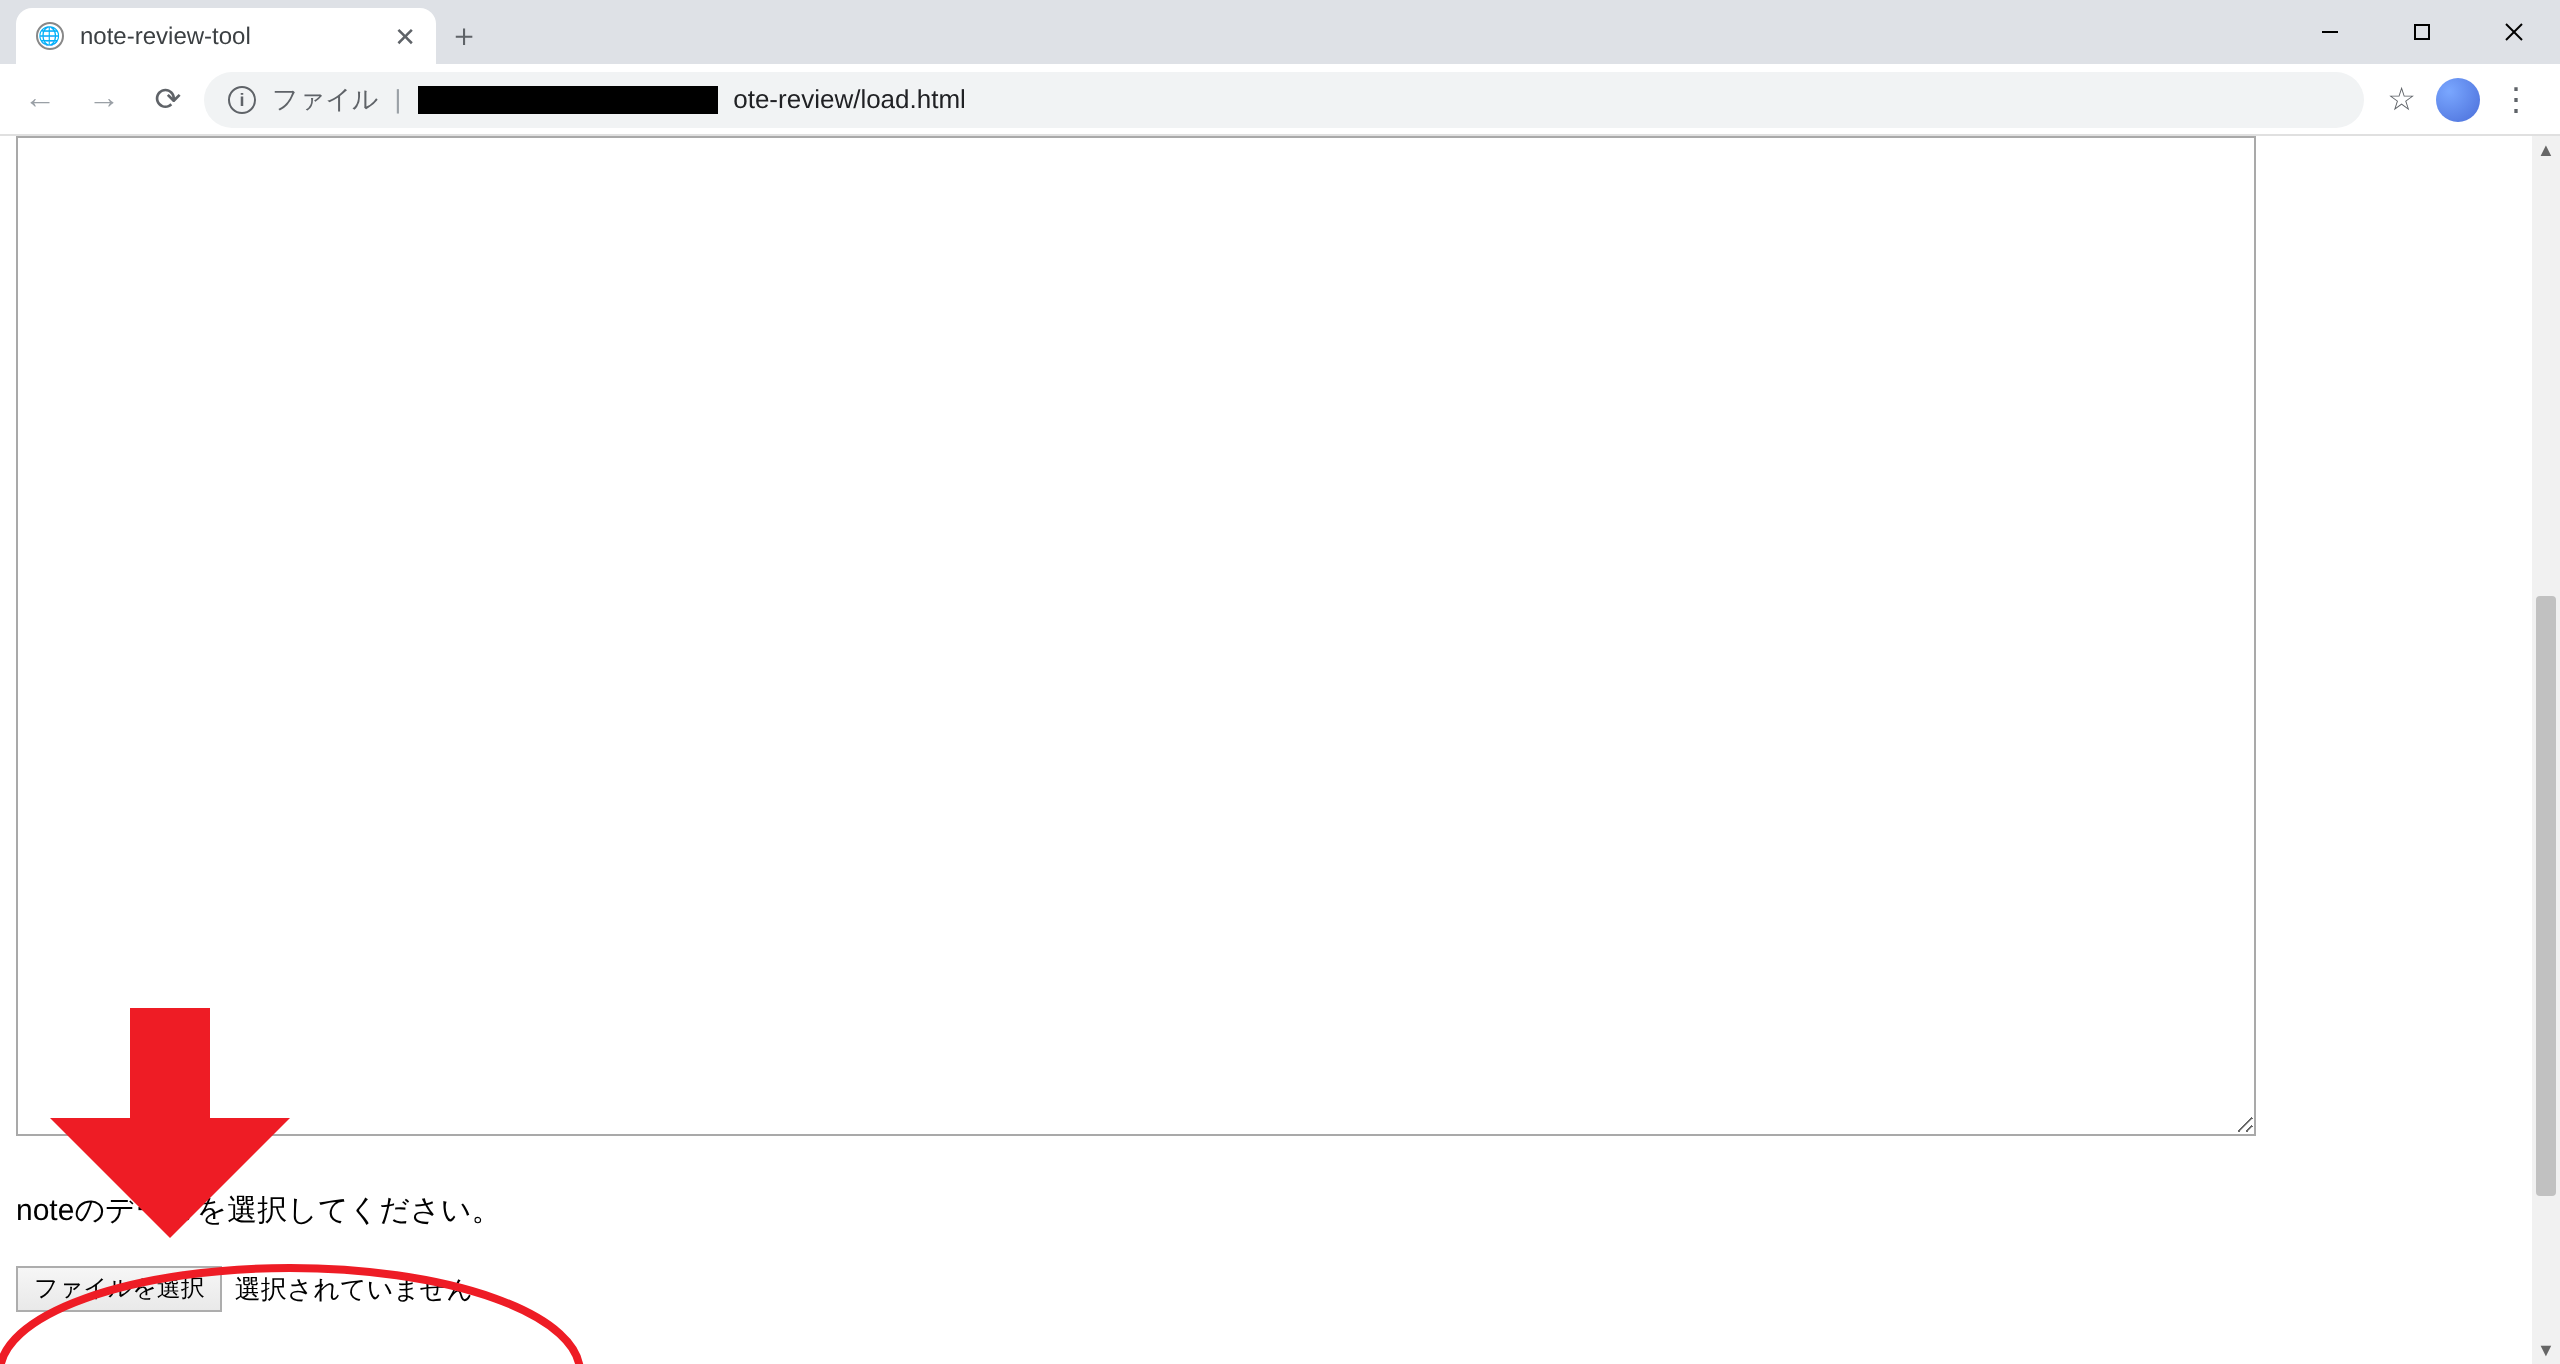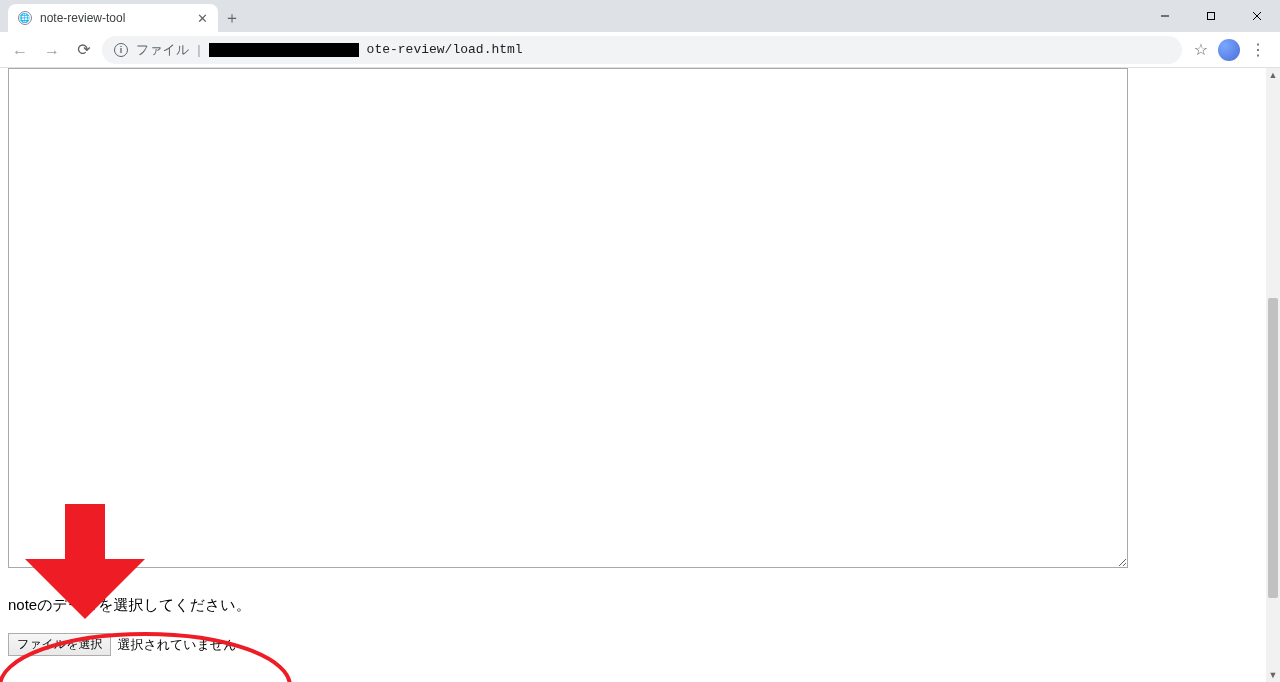--- a/index.html
+++ b/index.html
@@ -93,21 +93,21 @@
       border-radius:50%;
       display:flex; align-items:center; justify-content:center;
       font-size:9px; font-weight:bold;
     }
     .omnibox .sep { color:#9aa0a6; }
     .omnibox .redacted {
       display:inline-block;
       width:150px; height:14px;
       background:#000;
     }
-    .omnibox .path { color:#202124;font-family:Liberation Mono, monospace; }
+    .omnibox .path { color:#202124; }
     .toolbar-right {
       display:flex; align-items:center; gap:10px; padding:0 8px;
     }
     .star { color:#5f6368; font-size:16px; }
     .profile {
       width:22px; height:22px; border-radius:50%;
       background: radial-gradient(circle at 30% 30%, #7aa7ff, #4a6ed9);
     }
     .kebab { color:#5f6368; font-size:16px; }
 

